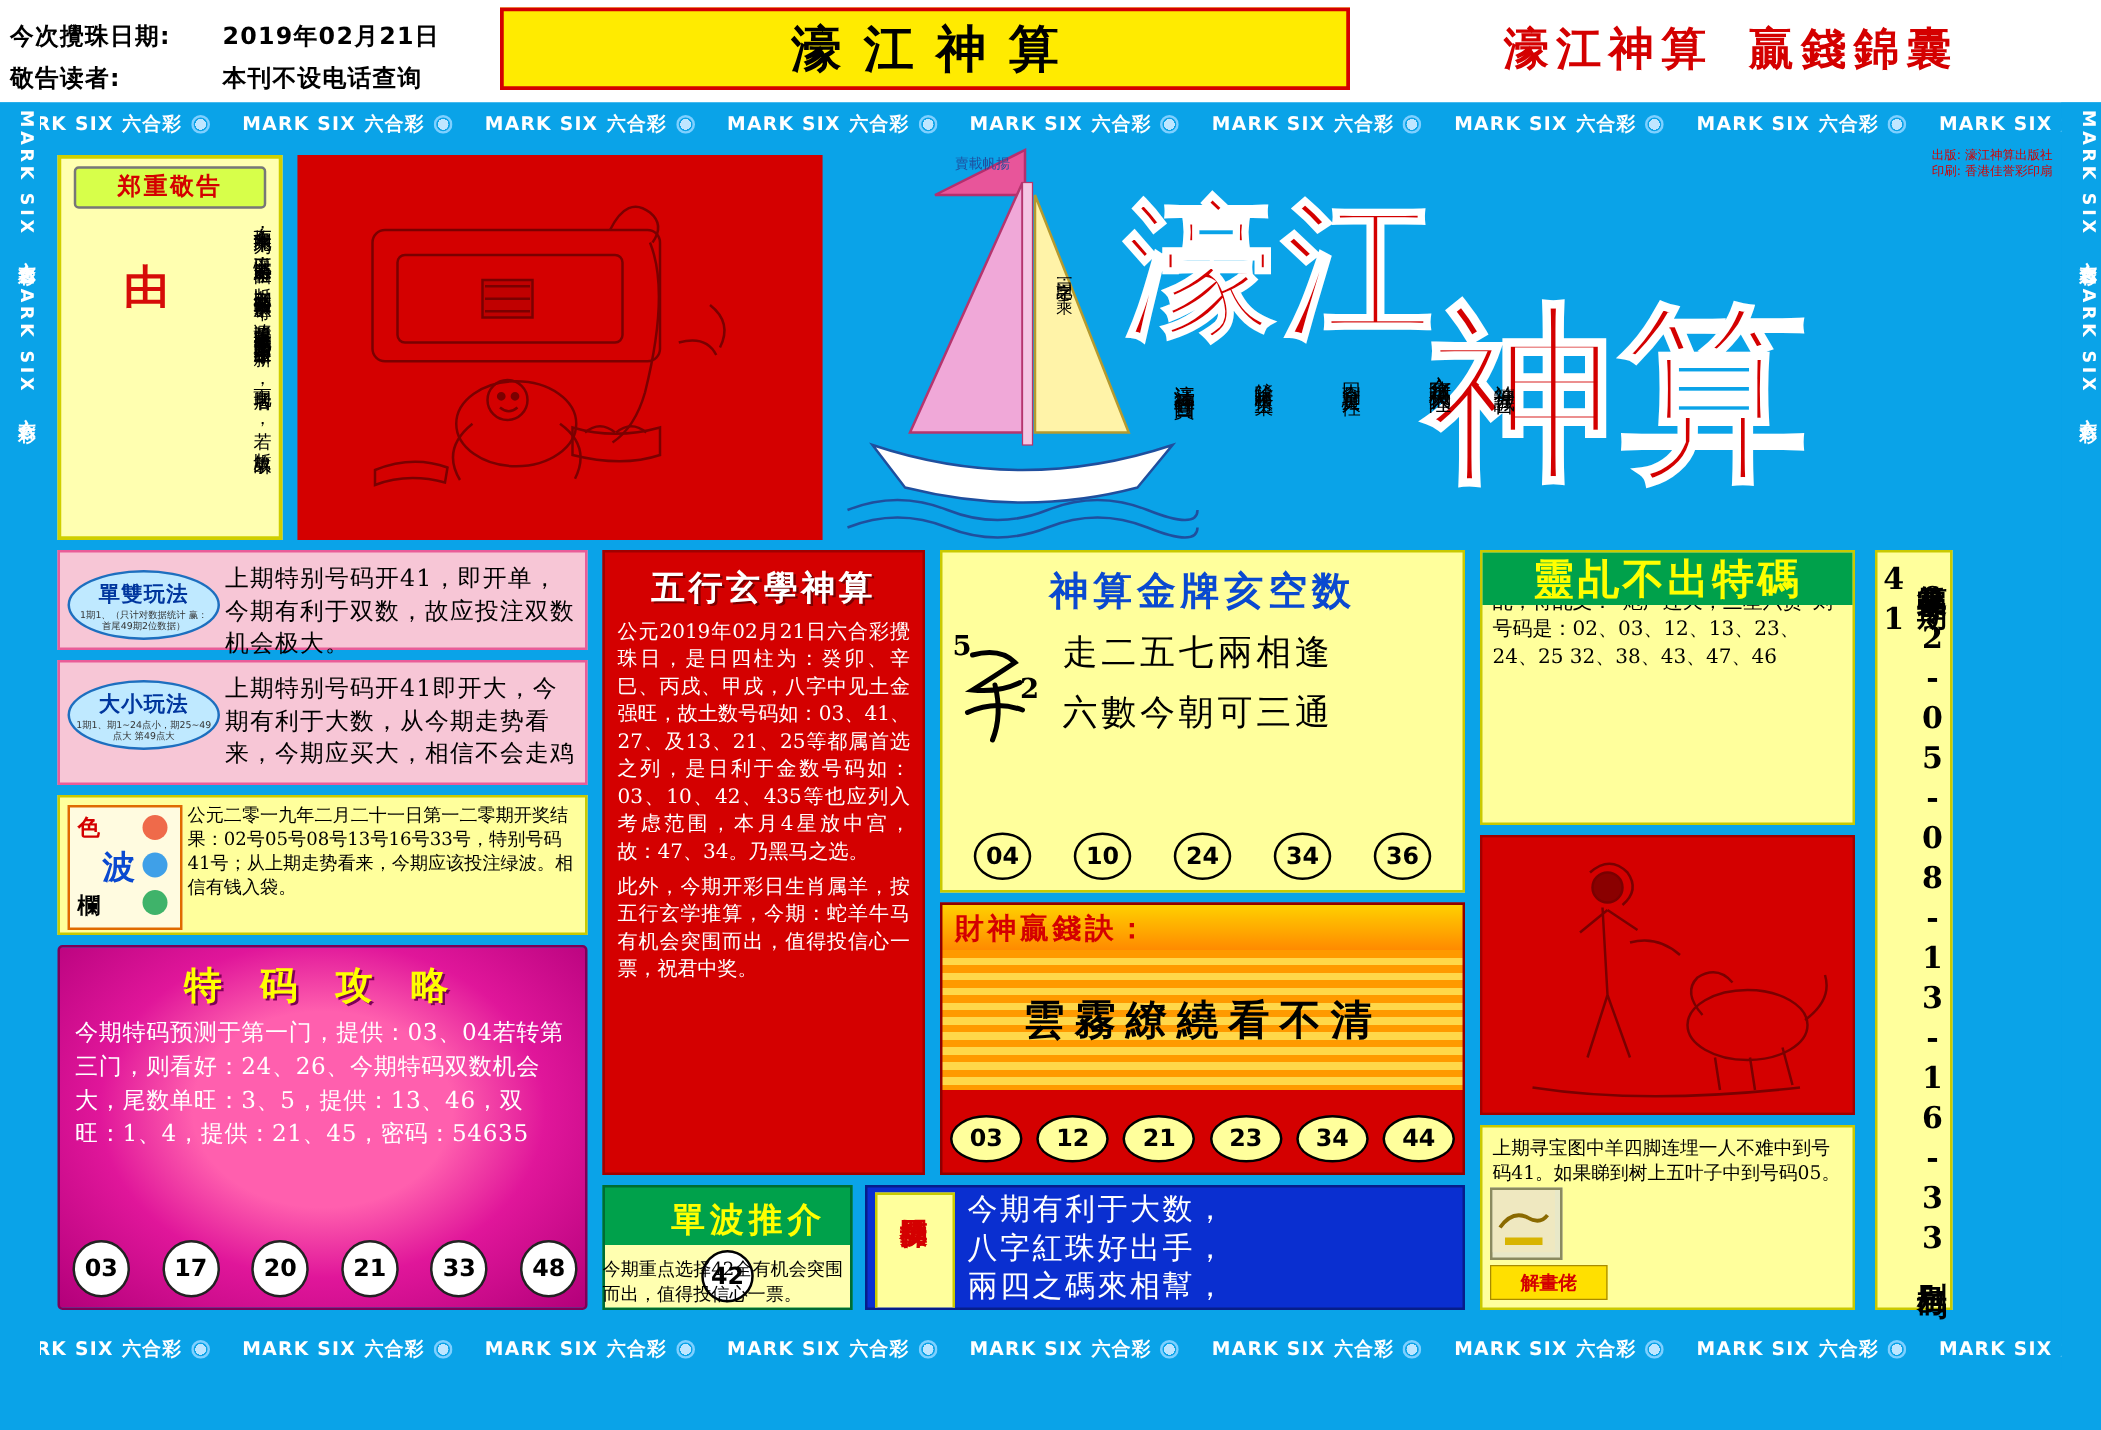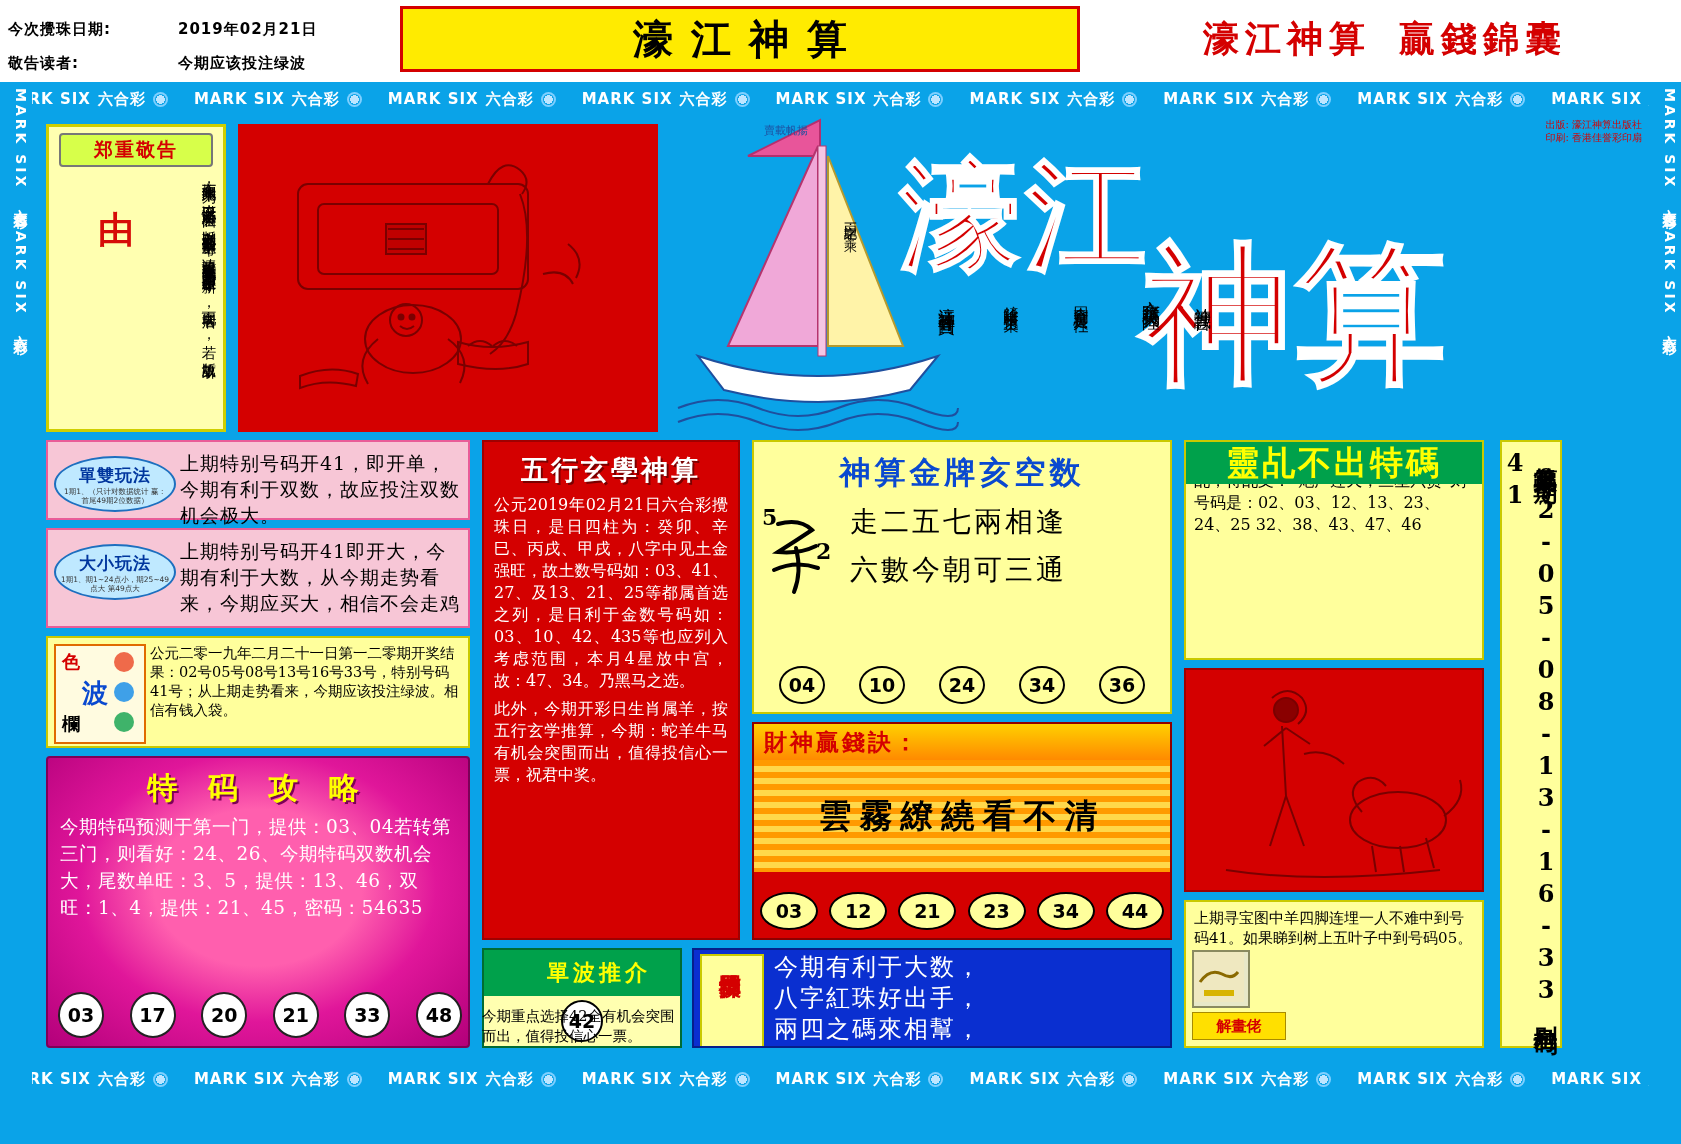--- a/index.html
+++ b/index.html
@@ -1,20 +1,20 @@
 <!DOCTYPE html>
 <html><head>
 <meta charset="utf-8">
 <style>
   html,body{margin:0;padding:0;}
   body{width:1681px;height:1144px;background:#fff;font-family:"DejaVu Sans","Liberation Sans",sans-serif;overflow:hidden;}
   .page{position:relative;width:1681px;height:1144px;background:#0aa3e8;}
   
   .topbar{position:absolute;left:0;top:0;width:1681px;height:82px;background:#fff;}
-  .hdr-left{position:absolute;left:8px;top:12px;width:390px;font-size:15px;color:#000;line-height:34px;}
+  .hdr-left{position:absolute;left:8px;top:12px;width:390px;font-size:19px;color:#000;line-height:34px;}
   .hdr-left .row{display:flex;}
   .hdr-left .lbl{width:170px;font-weight:bold;letter-spacing:1px;}
   .hdr-left .val{font-weight:bold;letter-spacing:1px;}
   .hdr-center{position:absolute;left:400px;top:6px;width:680px;height:66px;background:#ffeb00;border:3px solid #d40000;box-sizing:border-box;display:flex;align-items:center;justify-content:center;}
   .hdr-center span{font-family:"DejaVu Serif","Liberation Serif",serif;font-size:40px;font-weight:bold;letter-spacing:18px;color:#000;text-indent:18px;}
   .hdr-right{position:absolute;left:1100px;top:8px;width:570px;height:62px;color:#d40000;font-family:"DejaVu Serif","Liberation Serif",serif;font-size:36px;font-weight:bold;letter-spacing:6px;display:flex;align-items:center;justify-content:center;}
   .hdr-right .g{margin-right:28px;}
   
   .strip{position:absolute;left:0;width:1681px;height:34px;background:#0aa3e8;color:#fff;font-size:15px;font-weight:bold;letter-spacing:1px;display:flex;align-items:center;overflow:hidden;white-space:nowrap;}
   .strip.top{top:82px;}
@@ -66,21 +66,21 @@
   .tema h3{margin:10px 0 2px;text-align:center;font-family:"DejaVu Serif","Liberation Serif",serif;font-size:30px;color:#ffff00;letter-spacing:10px;text-shadow:2px 2px 0 #7d0057;}
   .tema .tx{margin:4px 12px;font-family:"DejaVu Serif","Liberation Serif",serif;font-size:18.5px;line-height:27px;color:#fff;letter-spacing:.5px;}
   .numrow{position:absolute;left:10px;bottom:8px;width:404px;display:flex;justify-content:space-between;}
   .nball{width:42px;height:42px;border-radius:50%;background:#fff;border:2px solid #222;display:flex;align-items:center;justify-content:center;font-size:19px;font-weight:bold;color:#000;}
   
   .wuxing{left:450px;top:324px;width:258px;height:500px;background:#d40000;border:2px solid #a00000;}
   .wuxing h3{margin:10px 0 6px;text-align:center;font-family:"DejaVu Serif","Liberation Serif",serif;font-size:27px;color:#ffffff;letter-spacing:3px;text-shadow:2px 2px 0 #7a0000;}
   .wuxing p{margin:6px 10px;font-family:"DejaVu Serif","Liberation Serif",serif;font-size:16px;line-height:22px;color:#fff;text-align:justify;}
   
   .danbo{left:450px;top:832px;width:200px;height:100px;background:#00a14b;border:2px solid #006c32;}
-  .danbo h3{margin:8px 0 0;text-align:center;font-family:"DejaVu Serif","Liberation Serif",serif;font-size:22px;color:#ffff00;letter-spacing:4px;padding-left:34px;}
+  .danbo h3{margin:8px 0 0;text-align:center;font-family:"DejaVu Serif","Liberation Serif",serif;font-size:27px;color:#ffff00;letter-spacing:4px;padding-left:34px;}
   .danbo-body{background:#ffffb0;position:absolute;left:0;top:46px;width:196px;height:50px;}
   .circnum{margin:4px auto 0;width:38px;height:38px;border-radius:50%;border:2px solid #000;background:#fff;display:flex;align-items:center;justify-content:center;font-size:19px;font-weight:bold;}
   .danbo-txt{position:absolute;left:450px;top:890px;width:200px;font-size:14.5px;line-height:20px;color:#000;font-family:"DejaVu Serif","Liberation Serif",serif;}
   
   .gold{left:720px;top:324px;width:420px;height:274px;background:#ffff9c;border:2px solid #c9c900;}
   .gold h3{margin:10px 0 0;text-align:center;font-family:"DejaVu Serif","Liberation Serif",serif;font-size:31px;color:#0a49d0;letter-spacing:4px;}
   .gold .ln{margin:8px 96px 0;font-family:"DejaVu Serif","Liberation Serif",serif;font-size:28px;line-height:40px;color:#000;letter-spacing:3px;}
   .brush{position:absolute;left:8px;top:62px;width:92px;height:110px;font-family:"DejaVu Serif","Liberation Serif",serif;}
   .gold .gnums{position:absolute;left:8px;bottom:8px;width:400px;display:flex;justify-content:space-around;}
   .gnb{width:42px;height:34px;border:2px solid #000;border-radius:50%;background:#ffff9c;display:flex;align-items:center;justify-content:center;font-size:19px;font-weight:bold;}
@@ -120,21 +120,21 @@
 <div class="page">
 
   <div class="topbar">
     <div class="hdr-left">
       <div class="row">
         <span class="lbl">今次攪珠日期:</span>
         <span class="val">2019年02月21日</span>
       </div>
       <div class="row">
         <span class="lbl">敬告读者:</span>
-        <span class="val">今期应该投注绿波</span>
+        <span class="val">本刊不设电话查询</span>
       </div>
     </div>
     <div class="hdr-center">
       <span>濠江神算</span>
     </div>
     <div class="hdr-right">
       <span class="g">濠江神算</span>
       <span>贏錢錦囊</span>
     </div>
   </div>

